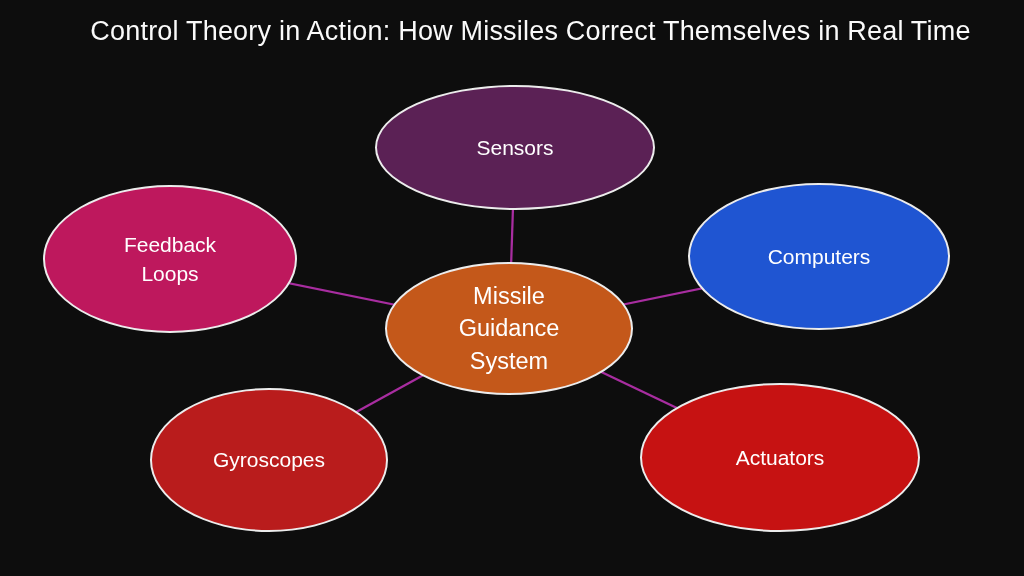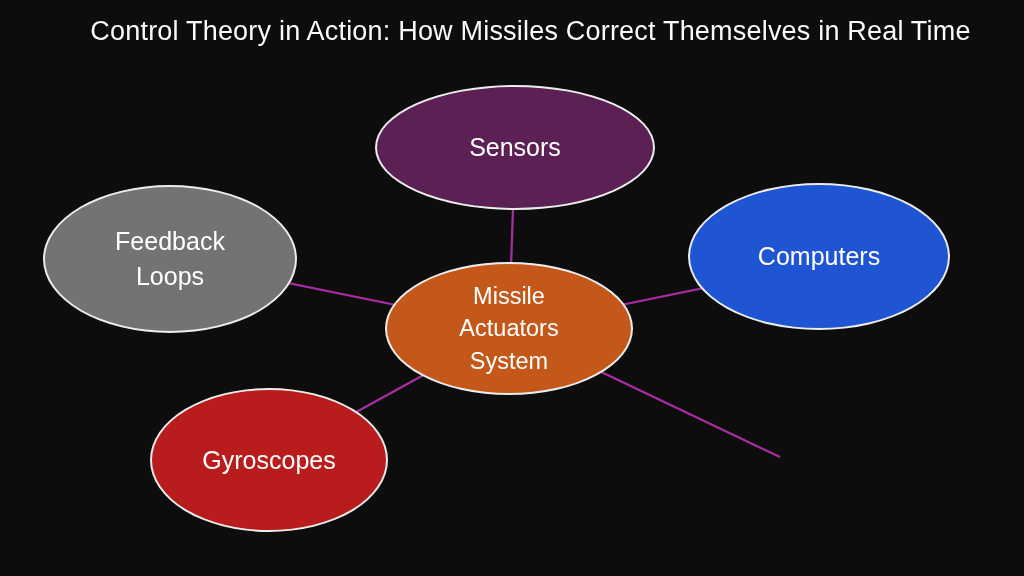--- a/index.html
+++ b/index.html
@@ -41,21 +41,21 @@
     border: 2.5px solid #ececec;
     border-radius: 50%;
     box-sizing: border-box;
     display: flex;
     align-items: center;
     justify-content: center;
     text-align: center;
   }
   .node .label {
     color: #ffffff;
-    font-size: 25px;
+    font-size: 21px;
     font-weight: 400;
     line-height: 1.4;
   }
   .node.center-node .label {
     font-size: 23.5px;
     line-height: 1.38;
   }
   .label.narrow {
     max-width: 135px;
   }
@@ -76,26 +76,29 @@
   </svg>
 
   <div class="node" style="left: 375px; top: 85px; width: 280px; height: 125px; background: rgb(91, 33, 85);">
     <span class="label">Sensors</span>
   </div>
 
   <div class="node" style="left: 688px; top: 183px; width: 262px; height: 147px; background: rgb(31, 85, 210);">
     <span class="label">Computers</span>
   </div>
 
+  <div class="node" style="left: 640px; top: 383px; width: 280px; height: 149px; background: rgb(198, 18, 18);">
+    <span class="label">Actuators</span>
+  </div>
 
   <div class="node" style="left: 150px; top: 388px; width: 238px; height: 144px; background: #b91c1c;">
     <span class="label">Gyroscopes</span>
   </div>
 
-  <div class="node" style="left: 43px; top: 185px; width: 254px; height: 148px; background: #737373;">
+  <div class="node" style="left: 43px; top: 185px; width: 254px; height: 148px; background: #be185d;">
     <span class="label narrow">Feedback Loops</span>
   </div>
 
   <div class="node center-node" style="left: 385px; top: 262px; width: 248px; height: 133px; background: rgb(196, 88, 26);">
-    <span class="label narrow">Missile Actuators System</span>
+    <span class="label narrow">Missile Guidance System</span>
   </div>
 
 </div>
 
 </body></html>

